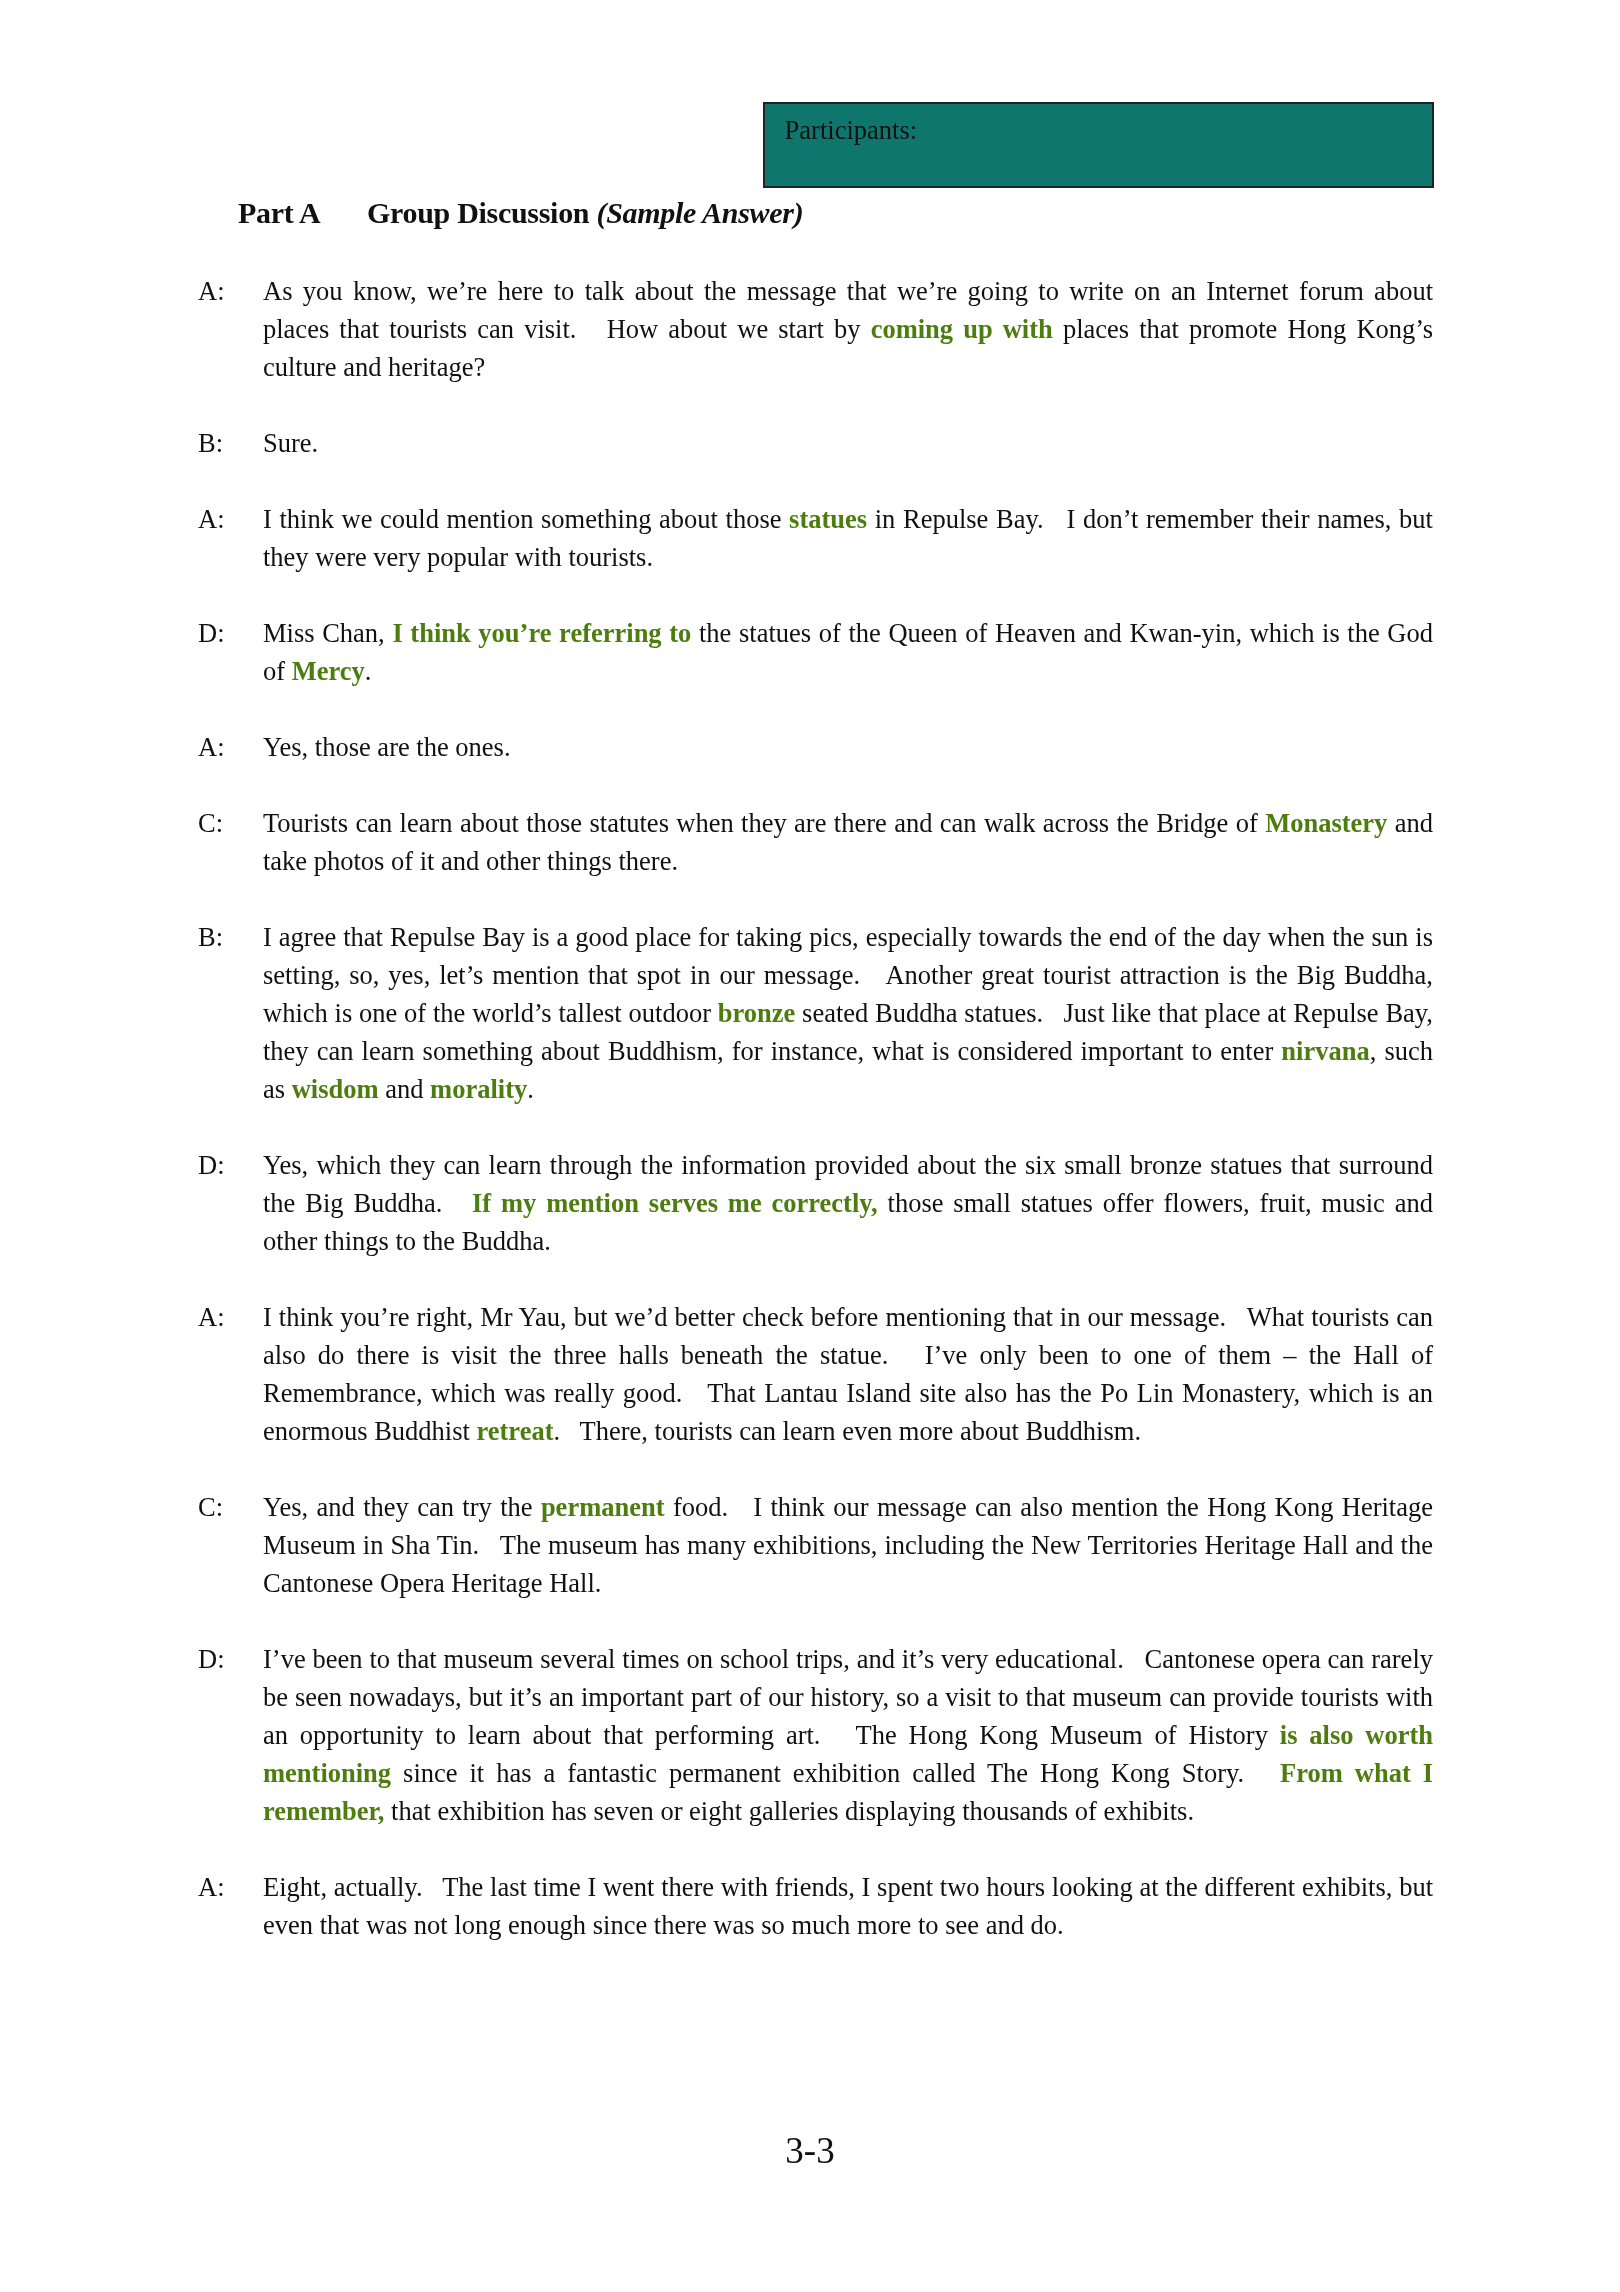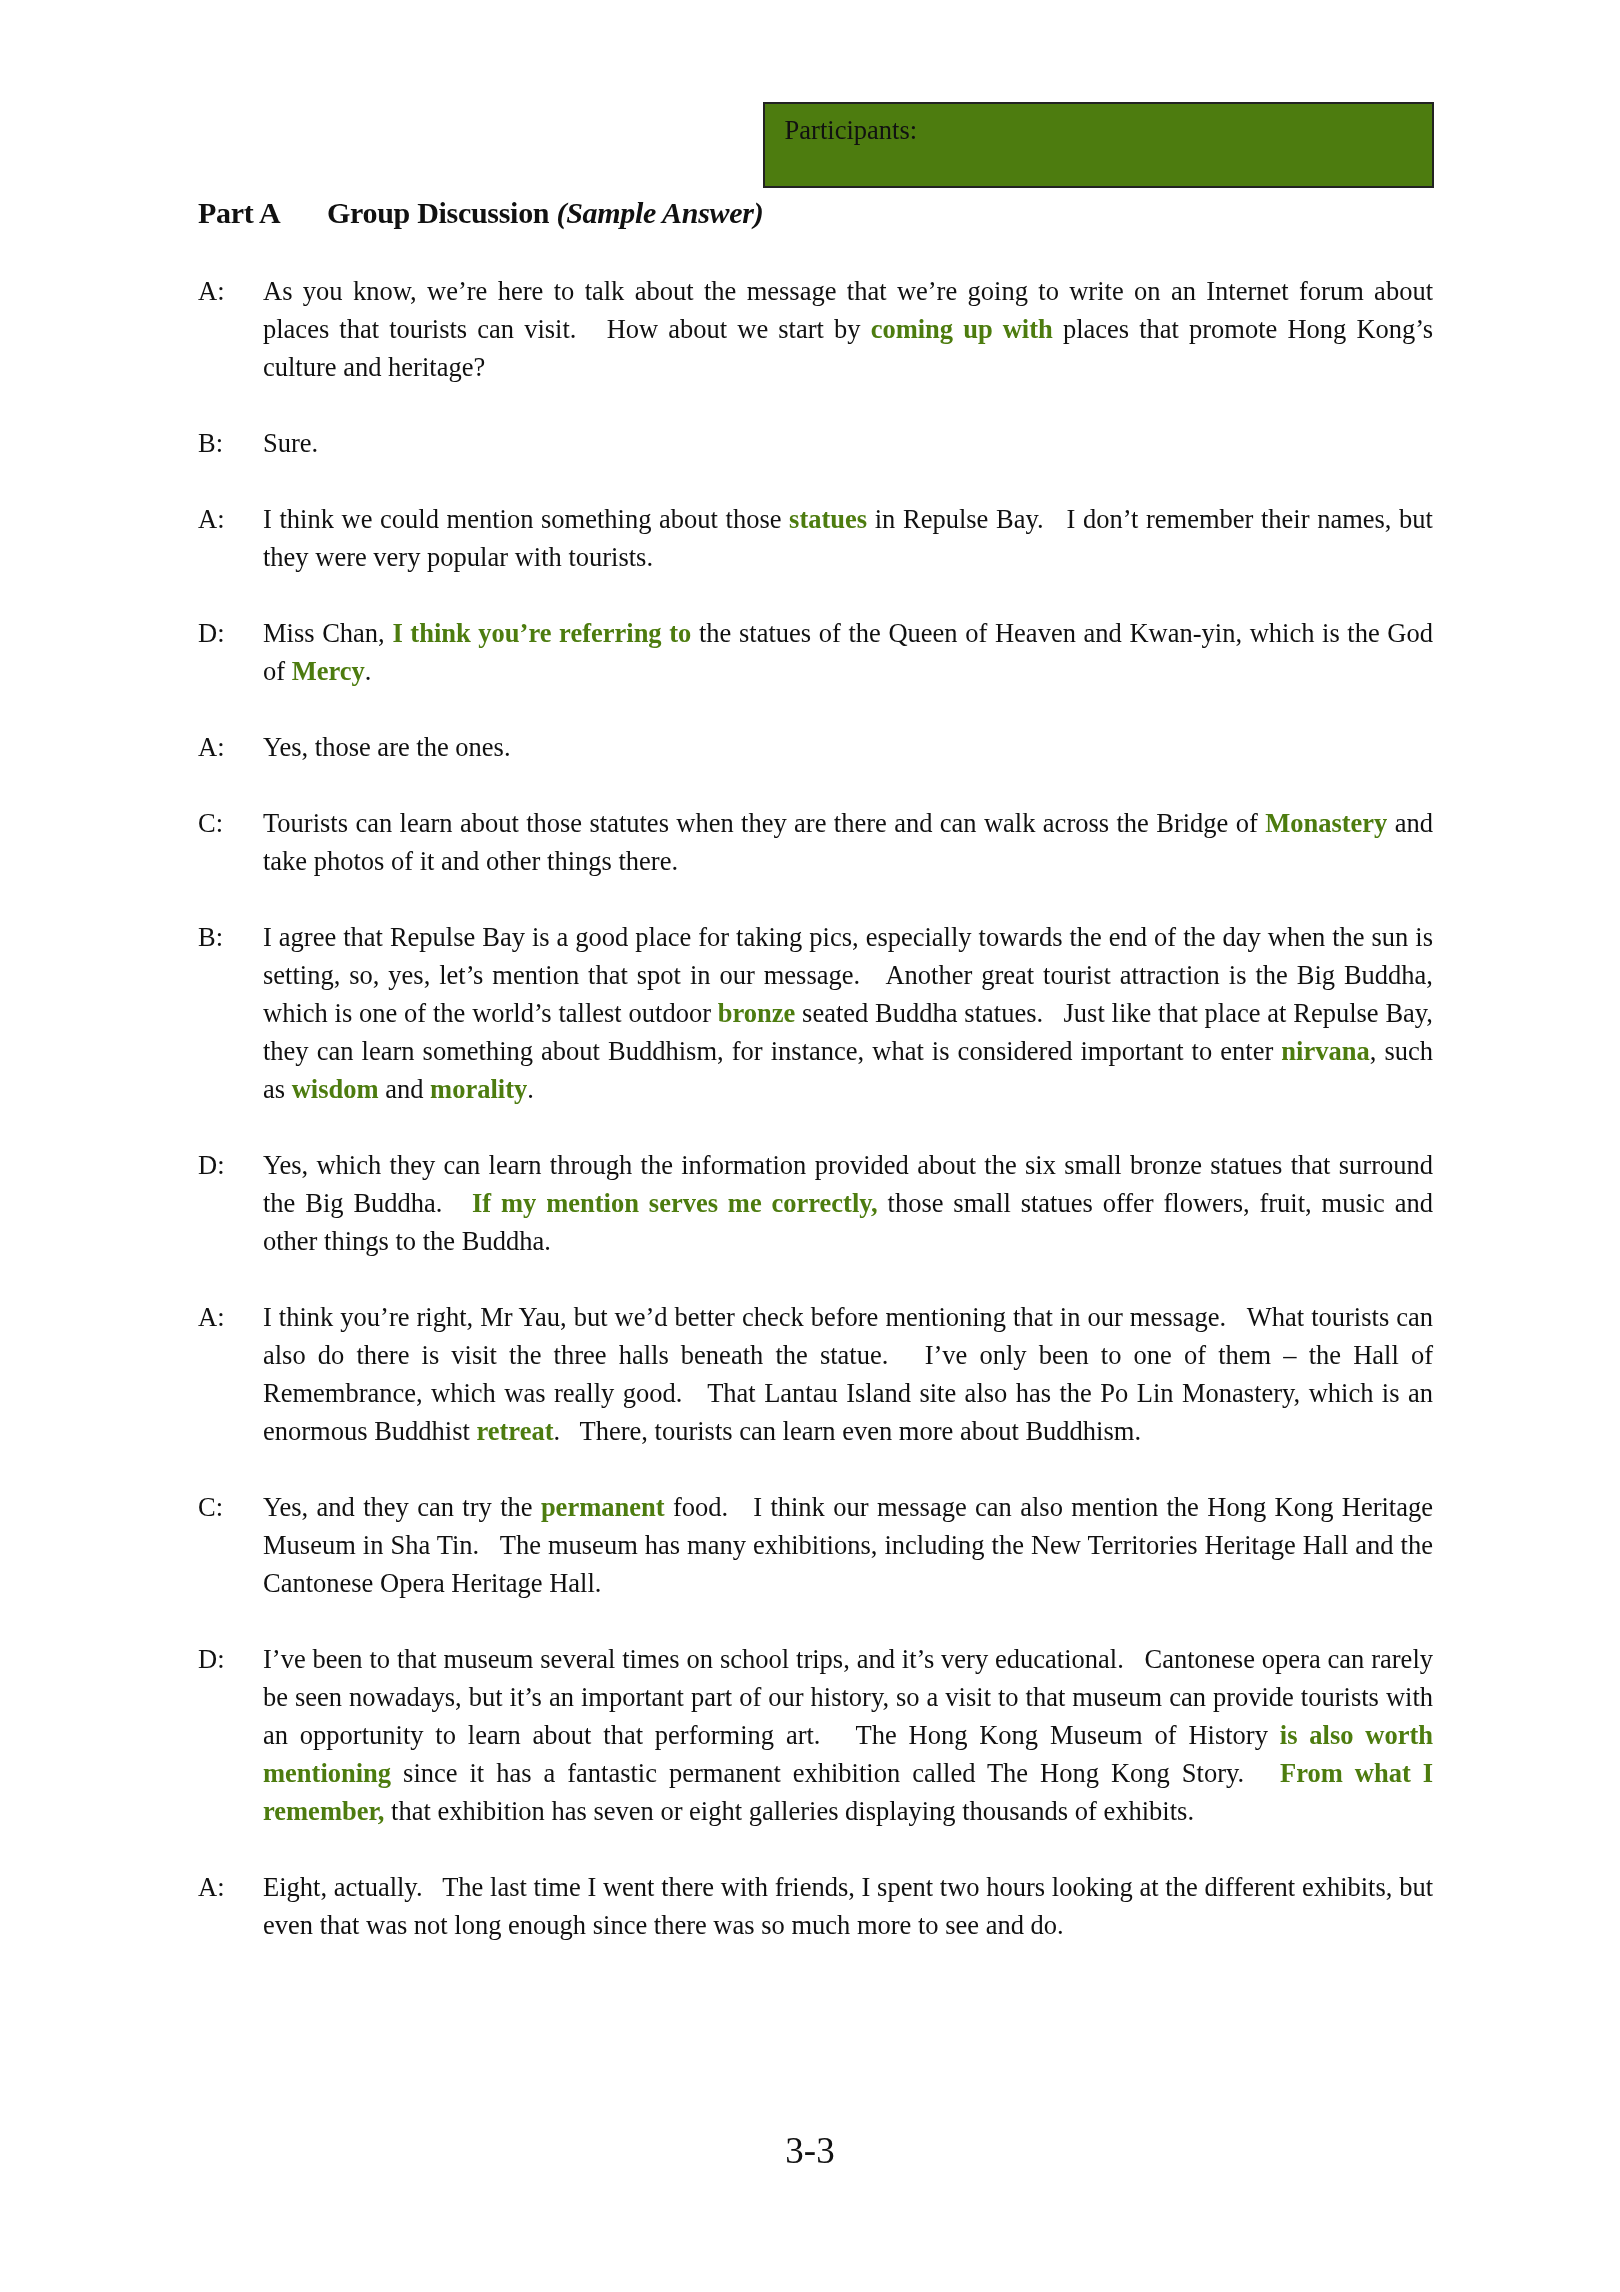--- a/index.html
+++ b/index.html
@@ -3,28 +3,28 @@
   <meta charset="utf-8">
   <style>
     html, body { margin: 0; padding: 0; background: #ffffff; }
     body {
       width: 1620px; height: 2293px; position: relative; overflow: hidden;
       font-family: "Liberation Serif", "DejaVu Serif", serif;
       color: #111111;
     }
     .participants-box {
       position: absolute; left: 763px; top: 102px; width: 671px; height: 86px;
-      box-sizing: border-box; border: 2px solid #222; background: #4d7c0f;
+      box-sizing: border-box; border: 2px solid #222; background: #0f766e;
       padding: 9.8px 19.6px; font-size: 26.5px; line-height: 33px;
     }
     .heading {
       position: absolute; left: 198px; top: 196px; font-size: 30px; font-weight: bold;
       letter-spacing: -0.3px;
     }
-    .heading .part { display: inline-block; width: 129px; }
+    .heading .part { display: inline-block; width: 129px; margin-left: 40px; }
     .heading .sub { font-style: italic; }
     .dialogue { position: absolute; left: 198px; top: 272px; width: 1235px; }
     .turn { display: flex; font-size: 26.5px; line-height: 38px; margin-bottom: 38px; }
     .speaker { flex: 0 0 65px; }
     .speech { flex: 1; text-align: justify; }
     .hl { color: #4d7c0f; font-weight: bold; }
     .page-number {
       position: absolute; left: 0; width: 1620px; top: 2129px; text-align: center;
       font-size: 37px;
     }

